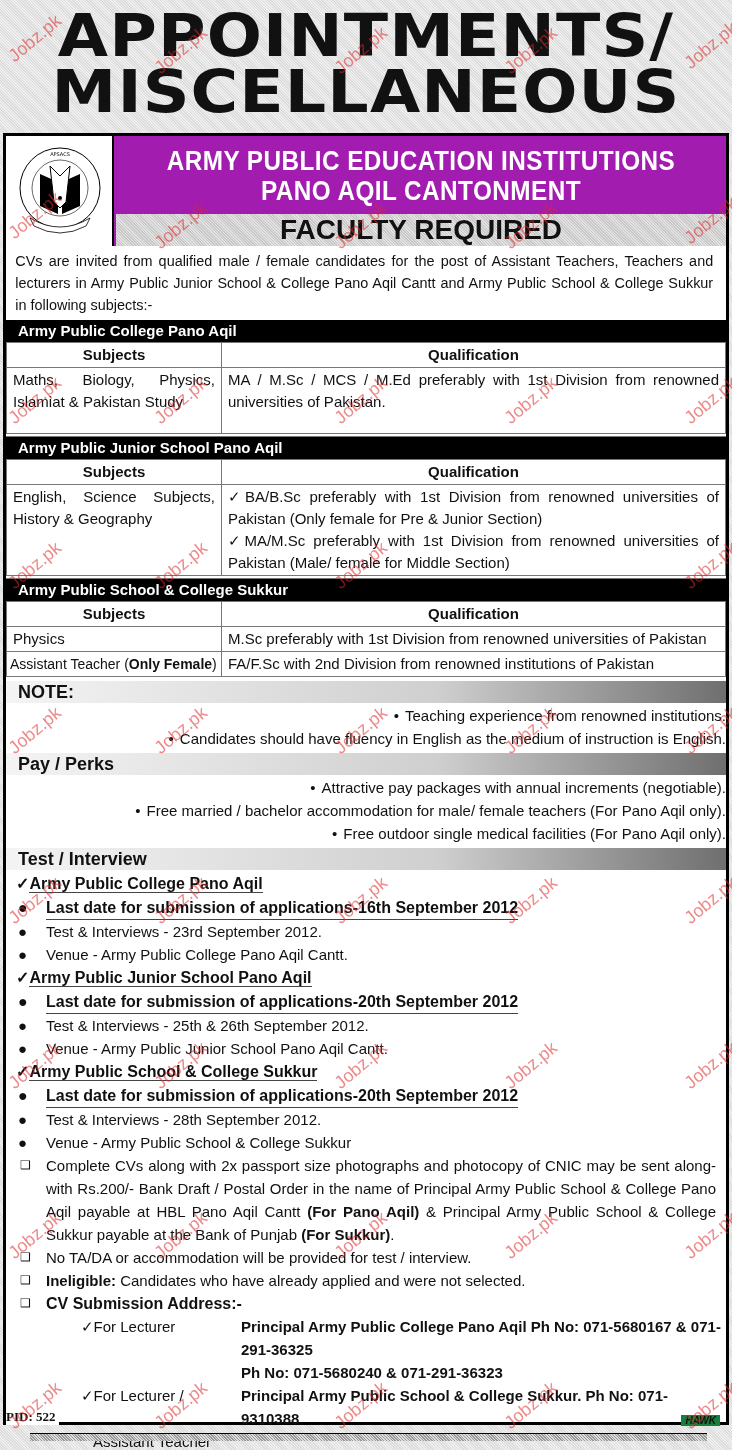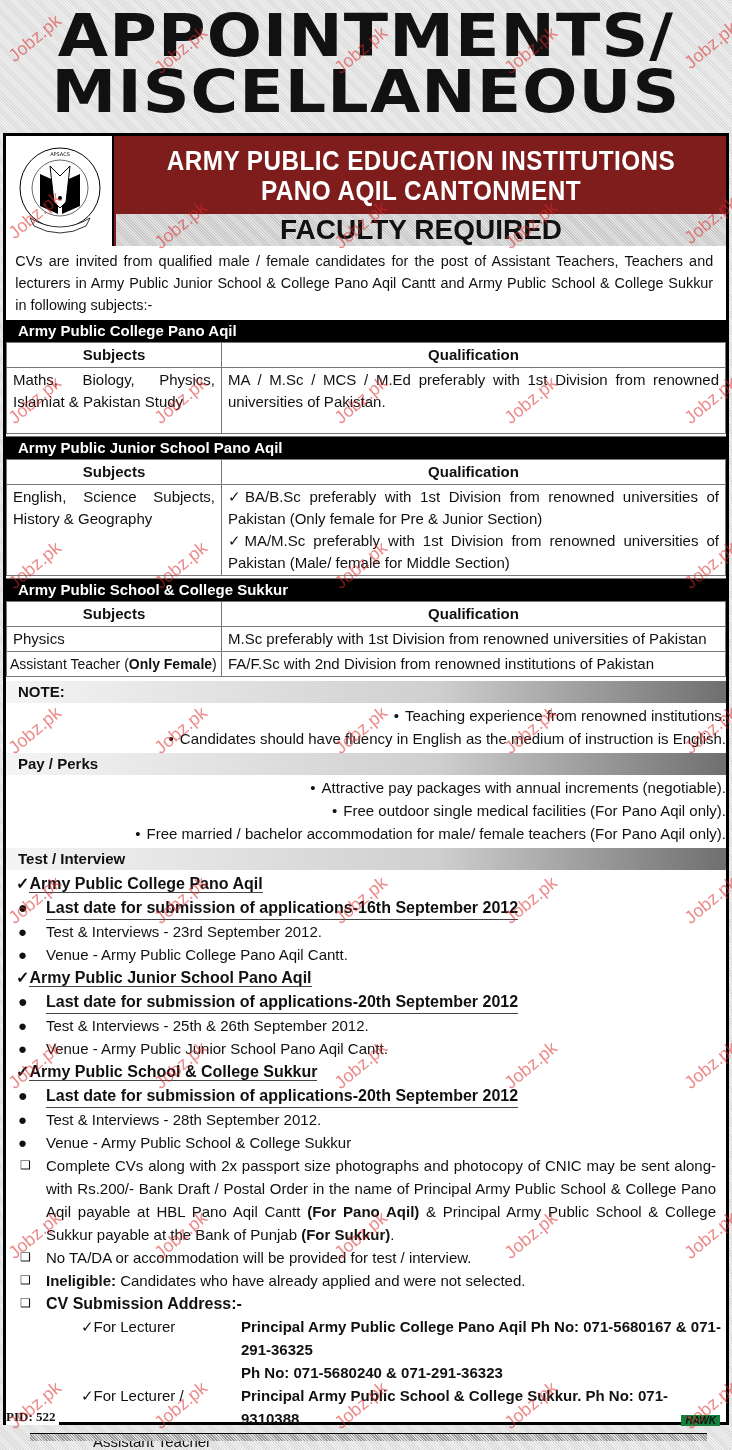--- a/index.html
+++ b/index.html
@@ -16,21 +16,21 @@
     font-family: "DejaVu Sans", sans-serif; font-weight: bold;
     font-size: 58px; line-height: 56px; letter-spacing: 1px;
     padding-top: 8px; color: #111;
     transform: scaleX(1.12); transform-origin: center;
   }
   .ad {
     position: absolute; left: 3px; top: 133px; width: 726px; height: 1292px;
     border: 3px solid #000; background: #fff;
   }
   .topband {
-    height: 110px; background: #7f1d1d; position: relative;
+    height: 110px; background: #a21caf; position: relative;
   }
   .logo {
     position: absolute; left: 0; top: 0; width: 108px; height: 110px;
     background: #fff; border-right: 2px solid #000;
   }
   .inst-title {
     position: absolute; left: 110px; right: 0; top: 10px;
     text-align: center; color: #fff; font-weight: bold;
     font-size: 27px; line-height: 30px; letter-spacing: 0.5px;
     transform: scaleX(0.9);
@@ -51,21 +51,21 @@
     height: 22px; line-height: 22px; padding-left: 12px;
   }
   table { width: 100%; border-collapse: collapse; font-size: 15px; }
   td, th {
     border: 1px solid #777; vertical-align: top; padding: 1px 6px; line-height: 22px;
   }
   th { font-weight: bold; text-align: center; }
   td.subj { width: 215px; text-align: justify; }
   td.q { text-align: justify; }
   .grad-title {
-    font-weight: bold; font-size: 15px; height: 22px; line-height: 22px; padding-left: 12px;
+    font-weight: bold; font-size: 18px; height: 22px; line-height: 22px; padding-left: 12px;
     background: linear-gradient(90deg, #f4f4f4 0%, #cfcfcf 60%, #6f6f6f 100%);
   }
   ul.bul { list-style: none; padding: 1px 0 3px 10px; text-align: right; }
   ul.bul li { font-size: 15px; line-height: 23px; }
   ul.bul li::before { content: "\2022"; margin-right: 6px; }
   .ti { padding: 2px 10px 0 10px; font-size: 15px; }
   .ti .inst { font-weight: bold; font-size: 16px; line-height: 24px; }
   .ti .inst span { border-bottom: 1px solid #444; }
   .ti .row { display: flex; line-height: 23px; }
   .ti .row .dot { width: 30px; padding-left: 2px; }
@@ -181,22 +181,22 @@
   <div style="height:4px"></div>
   <div class="grad-title">NOTE:</div>
   <ul class="bul">
     <li>Teaching experience from renowned institutions.</li>
     <li>Candidates should have fluency in English as the medium of instruction is English.</li>
   </ul>
 
   <div class="grad-title">Pay / Perks</div>
   <ul class="bul">
     <li>Attractive pay packages with annual increments (negotiable).</li>
+    <li>Free married / bachelor accommodation for male/ female teachers (For Pano Aqil only).</li>
     <li>Free outdoor single medical facilities (For Pano Aqil only).</li>
-    <li>Free married / bachelor accommodation for male/ female teachers (For Pano Aqil only).</li>
   </ul>
 
   <div class="grad-title">Test / Interview</div>
   <div class="ti">
     <div>
       <div class="inst">✓<span>Army Public College Pano Aqil</span></div>
       <div class="row last">
           <span class="dot">●</span>
           <span class="txt">Last date for submission of applications-16th September 2012</span>
         </div>

